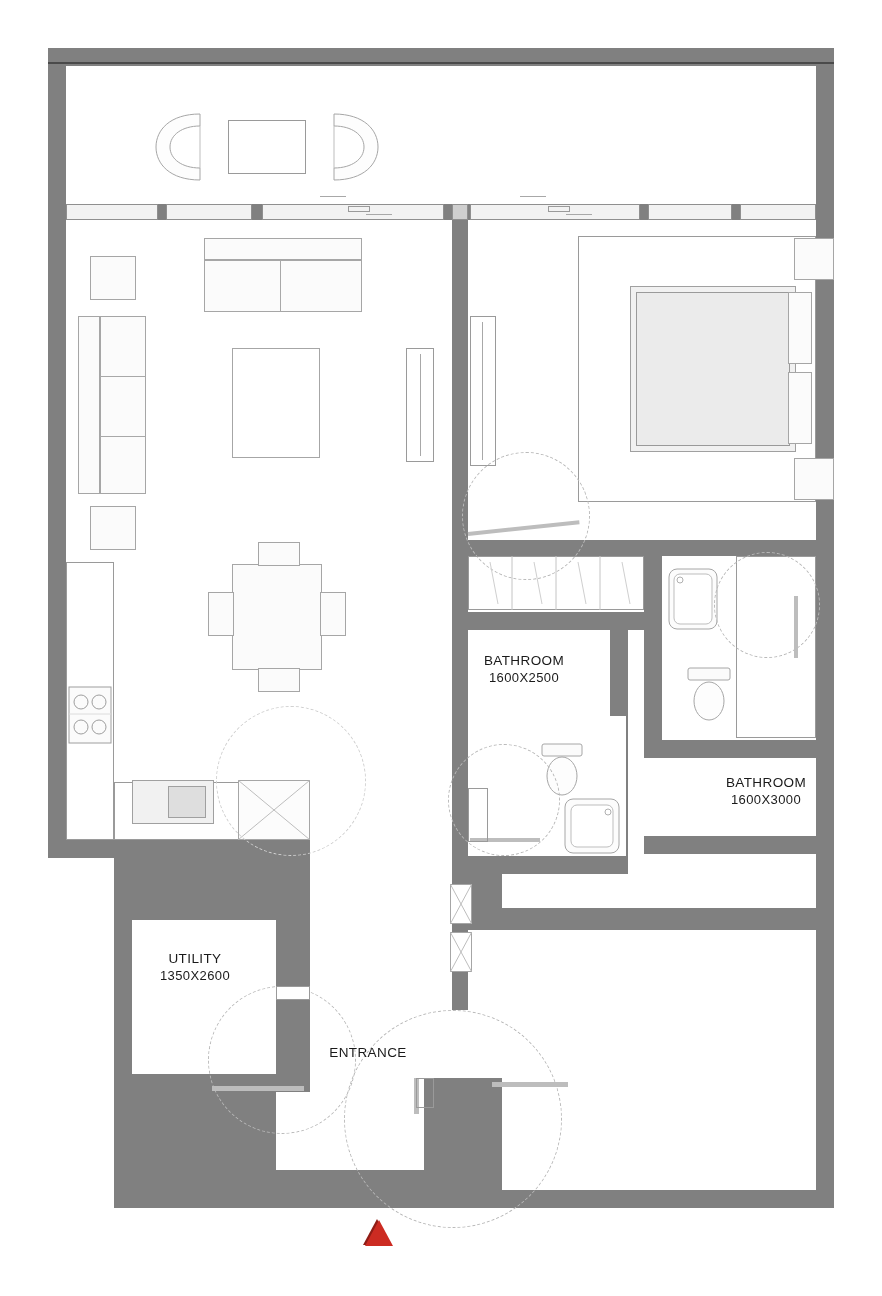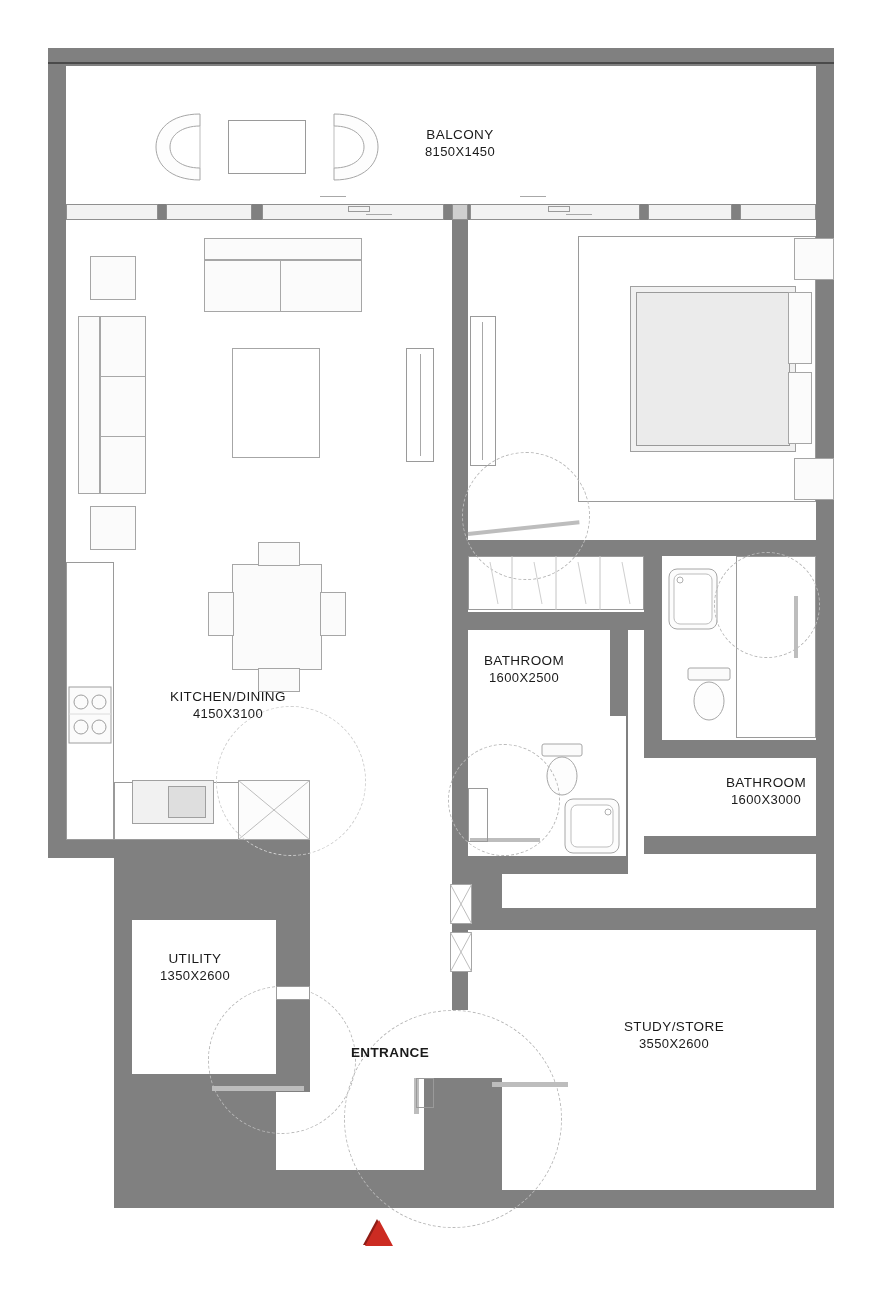--- a/index.html
+++ b/index.html
@@ -278,52 +278,40 @@
 
   <svg style="position:absolute;left:450px;top:884px;" width="22" height="40" viewBox="0 0 22 40">
     <rect x="0.5" y="0.5" width="21" height="39" fill="#ffffff" stroke="#a6a6a6"></rect>
     <path d="M0.5 0.5 L21.5 39.5 M21.5 0.5 L0.5 39.5" stroke="#bdbdbd"></path>
   </svg>
   <svg style="position:absolute;left:450px;top:932px;" width="22" height="40" viewBox="0 0 22 40">
     <rect x="0.5" y="0.5" width="21" height="39" fill="#ffffff" stroke="#a6a6a6"></rect>
     <path d="M0.5 0.5 L21.5 39.5 M21.5 0.5 L0.5 39.5" stroke="#bdbdbd"></path>
   </svg>
 
-  <div class="label" style="left:370px;top:126px;width:180px;">
-    <span class="nm">BALCONY</span>
-    <span class="dm">8150X1450</span>
-  </div>
-
-
-
-  <div class="label" style="left:108px;top:688px;width:240px;">
-    <span class="nm">KITCHEN/DINING</span>
-    <span class="dm">4150X3100</span>
-  </div>
+
+
+
 
   <div class="label" style="left:434px;top:652px;width:180px;">
     <span class="nm">BATHROOM</span>
     <span class="dm">1600X2500</span>
   </div>
 
   <div class="label" style="left:676px;top:774px;width:180px;">
     <span class="nm">BATHROOM</span>
     <span class="dm">1600X3000</span>
   </div>
 
   <div class="label" style="left:112px;top:950px;width:166px;text-align:center;">
     <span class="nm">UTILITY</span>
     <span class="dm">1350X2600</span>
   </div>
 
-  <div class="label" style="left:584px;top:1018px;width:180px;">
-    <span class="nm">STUDY/STORE</span>
-    <span class="dm">3550X2600</span>
-  </div>
-
-  <div class="label" style="left:300px;top:1044px;width:180px;font-weight:bold;">
+
+  <div class="label" style="left:278px;top:1044px;width:180px;">
     <span class="nm">ENTRANCE</span>
   </div>
 
   <div class="north-edge" style="left:363px;top:1219px;"></div>
   <div class="north" style="left:365px;top:1220px;"></div>
 
 </div>
 
 </body></html>

